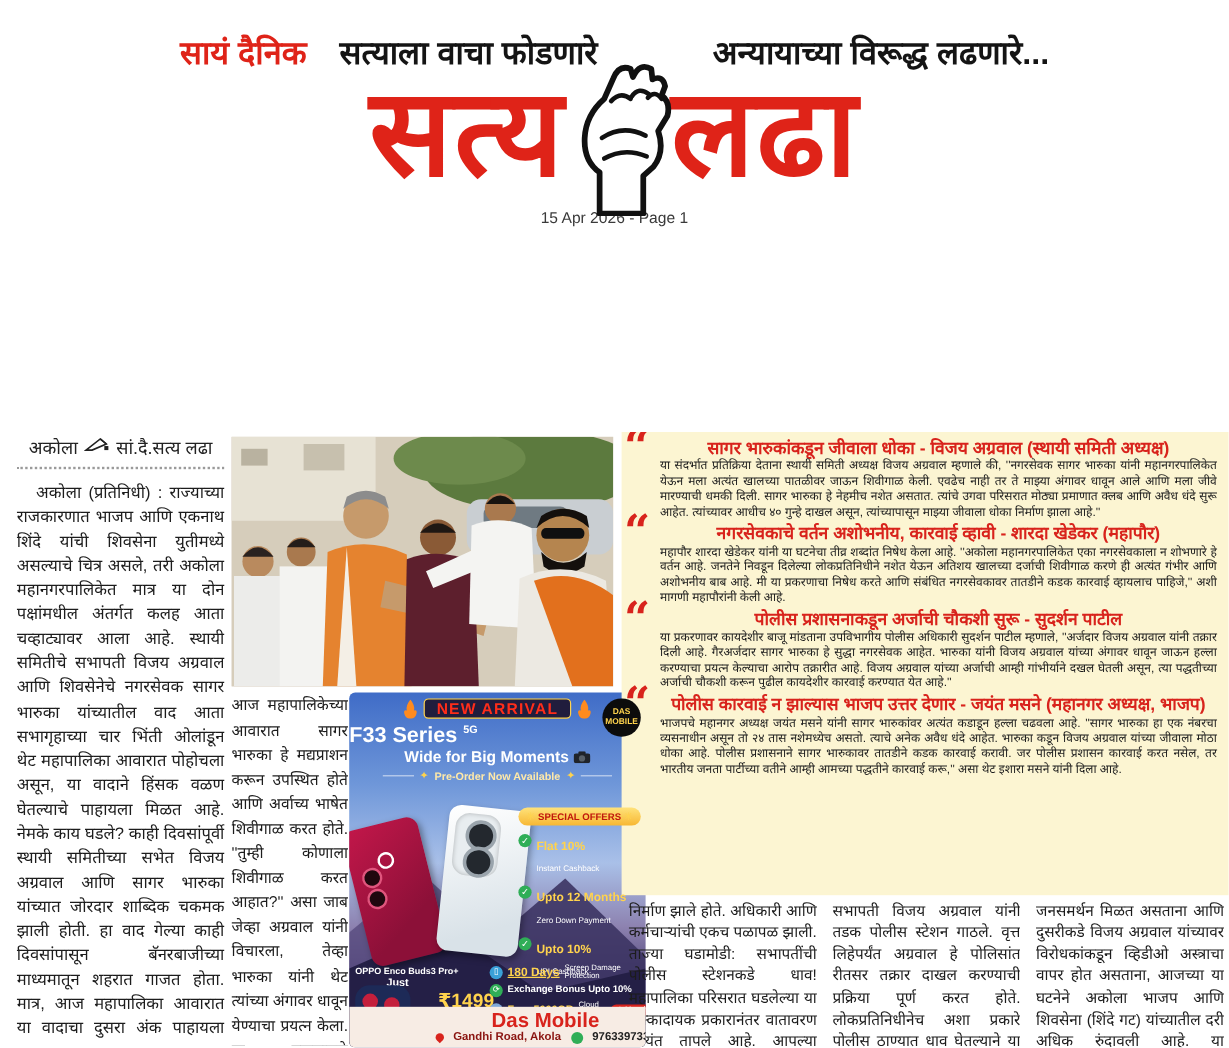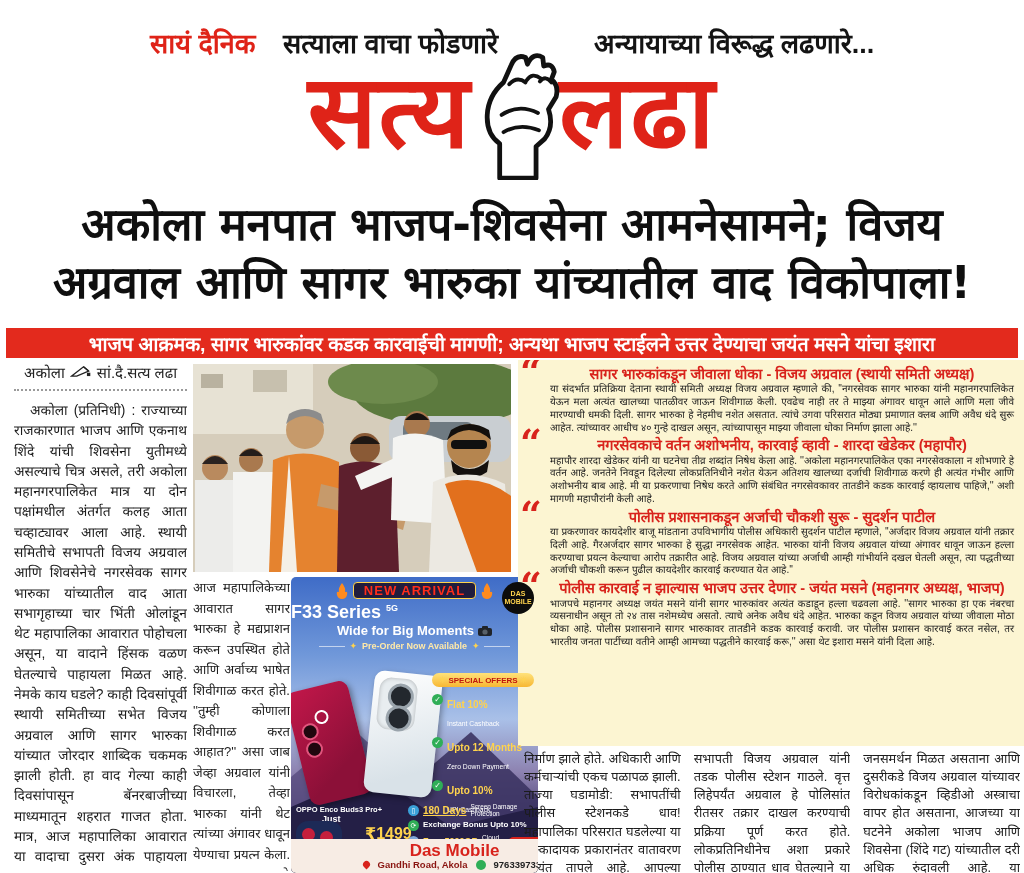--- a/index.html
+++ b/index.html
@@ -109,23 +109,22 @@
     <span class="mast-word">सत्य</span>
     <span class="fist-wrap">
       <svg viewBox="0 0 100 140" width="112" height="134">
         <path d="M34 138 V102 Q20 92 21 72 Q22 52 38 38 L46 20 Q51 8 61 12 L63 19 Q69 6 79 12 L80 21 Q89 17 91 27 L88 35 Q96 41 93 53 L85 66 Q91 84 81 97 L72 105 V138 Z" fill="#ffffff" stroke="#111111" stroke-width="5" stroke-linejoin="round"></path>
         <path d="M44 40 Q52 31 61 38 M62 36 Q68 27 77 34 M76 37 Q82 30 88 38" fill="none" stroke="#111" stroke-width="4" stroke-linecap="round"></path>
         <path d="M36 72 Q54 60 74 70 M38 90 Q55 80 75 88" fill="none" stroke="#111" stroke-width="4" stroke-linecap="round"></path>
       </svg>
     </span>
     <span class="mast-word">लढा</span>
   </div>
-
-  <div class="headline">अकोला मनपात भाजप-शिवसेना आमनेसामने; विजय अग्रवाल आणि सागर भारुका यांच्यातील वाद विकोपाला!</div>
-  <div class="subhead">भाजप आक्रमक, सागर भारुकांवर कडक कारवाईची मागणी; अन्यथा भाजप स्टाईलने उत्तर देण्याचा जयंत मसने यांचा इशारा</div>
+  <div class="date-line">15 Apr 2026 - Page 1</div>
+
 
   <div class="left-col">
     <div class="byline">
       <span>अकोला</span>
       <span>
         <svg viewBox="0 0 26 16" width="22" height="14">
           <path d="M2 14 L16 3 L22 8 L8 14 Z" fill="#ffffff" stroke="#222" stroke-width="1.6"></path>
           <path d="M16 3 L22 8" stroke="#222" stroke-width="1.6"></path>
           <rect x="20" y="10" width="4" height="4" fill="#222"></rect>
         </svg>

